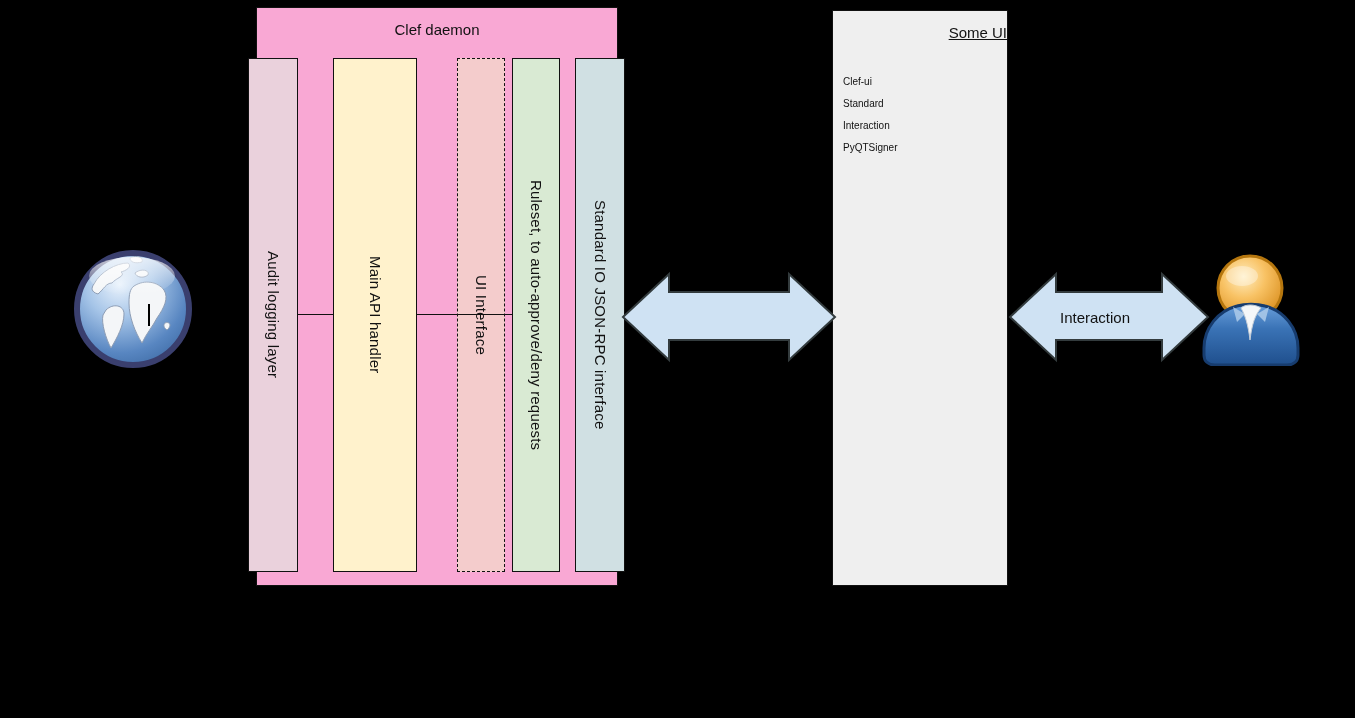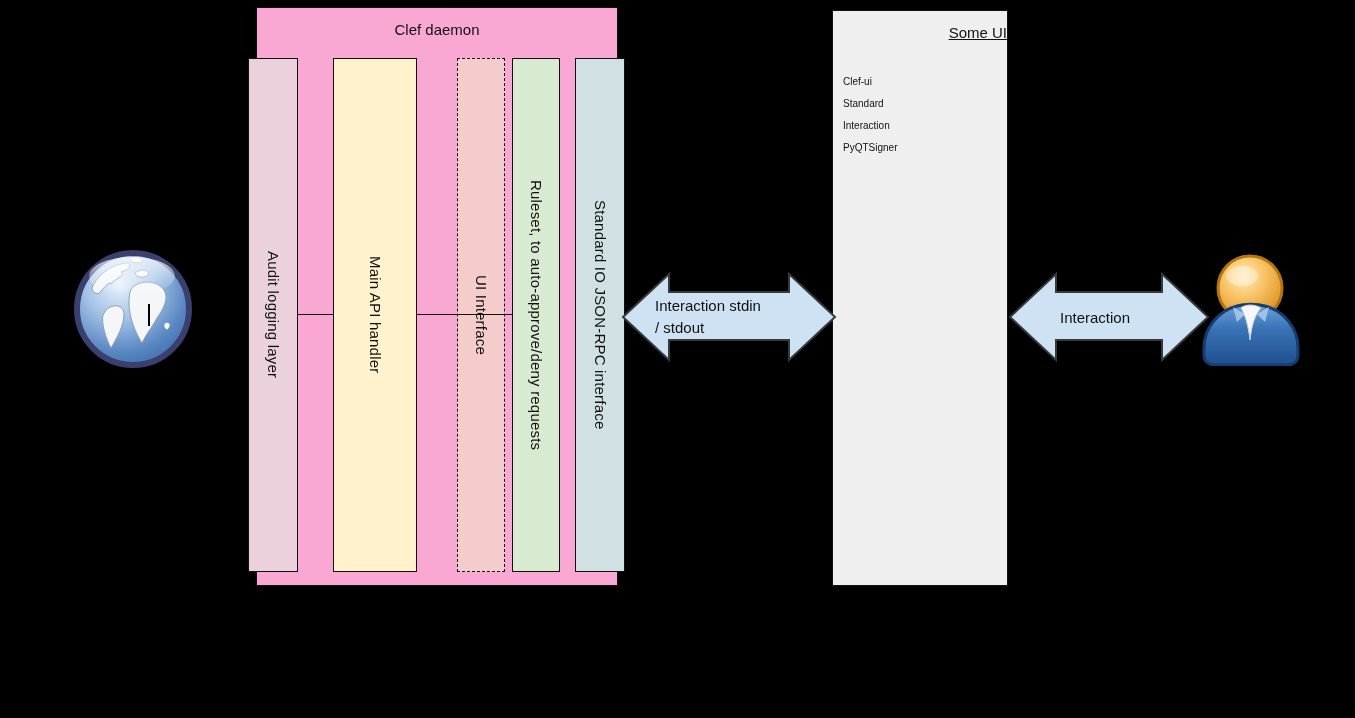--- a/index.html
+++ b/index.html
@@ -111,24 +111,20 @@
       <path d="M63,27 C69,22 78,24 76,29 C71,33 64,31 63,27 Z"></path>
       <path d="M62,40 C73,33 86,36 92,44 C97,52 92,62 85,72 C81,80 74,88 70,97 C63,86 57,71 57,57 C57,48 58,43 62,40 Z"></path>
       <path d="M93,77 C98,75 100,80 95,84 C92,82 91,79 93,77 Z"></path>
     </g>
     <ellipse cx="60" cy="30" rx="43" ry="19" fill="url(#gGloss)"></ellipse>
   </svg>
 
   <svg class="arrow-svg arrow-1" width="216" height="92" viewBox="0 0 216 92">
     <polygon points="2,46 48,3 48,21 168,21 168,3 214,46 168,89 168,69 48,69 48,89" fill="#cfe2f3" stroke="#333b3d" stroke-width="2" stroke-linejoin="miter"></polygon>
   </svg>
-  <div class="arrow-label arrow-label-1">
-    <div>Interaction stdin</div>
-    <div>/ stdout</div>
-  </div>
 
   <div class="someui-box">
     <div class="someui-title">Some UI</div>
     <div class="someui-list">
       <div>Clef-ui</div>
       <div>Standard</div>
       <div>Interaction</div>
       <div>PyQTSigner</div>
     </div>
   </div>

